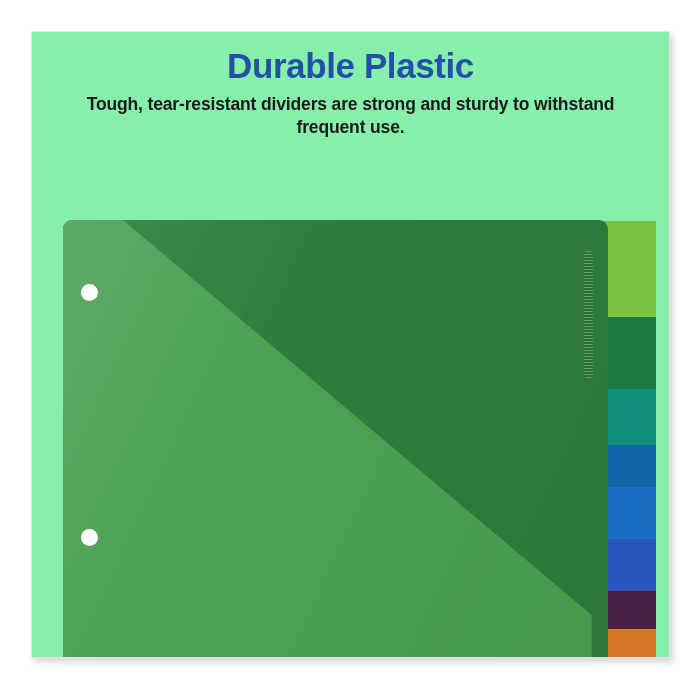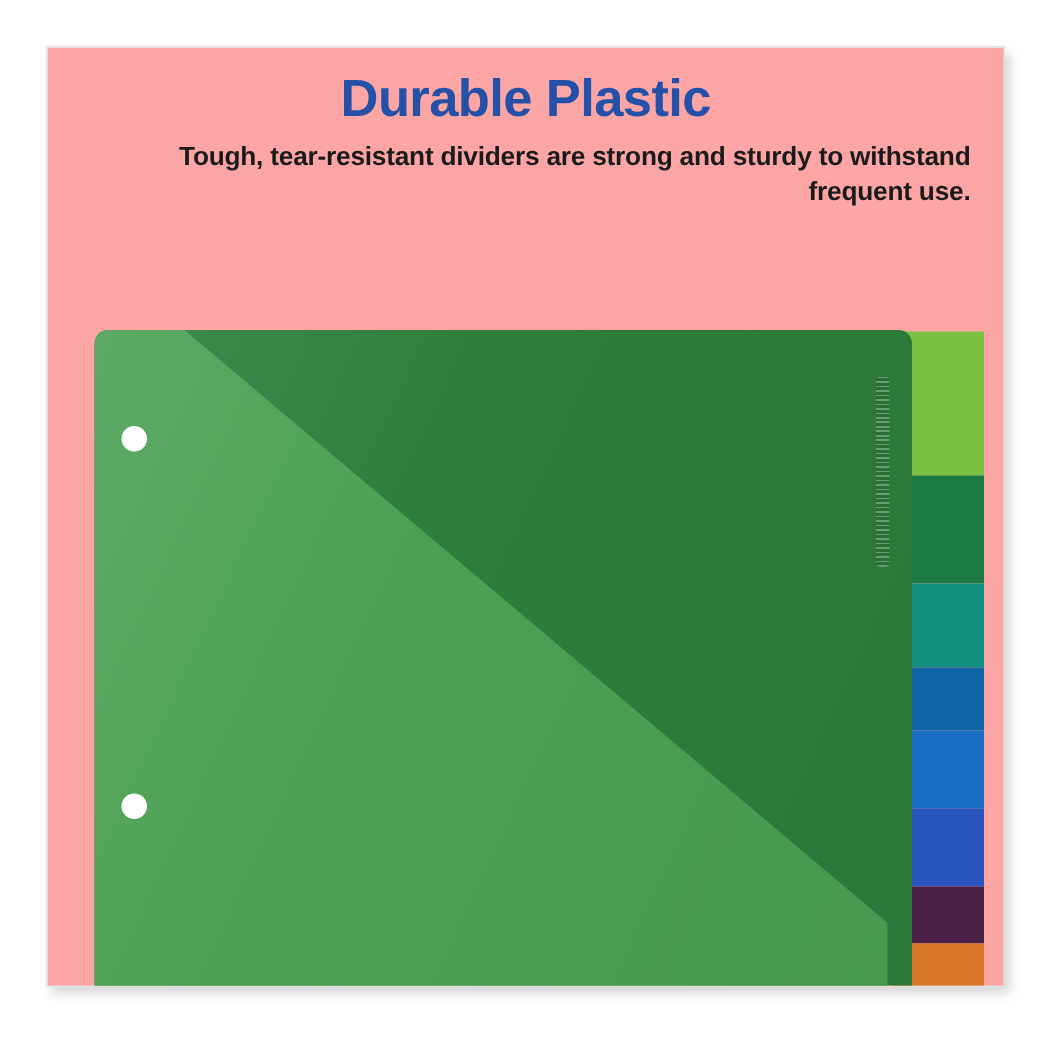--- a/index.html
+++ b/index.html
@@ -45,21 +45,20 @@
     line-height: 1.05;
     margin: 0 0 8px 0;
   }
   #subline {
     font-size: 17.5px;
     font-weight: bold;
     line-height: 1.33;
     margin: 0;
     padding: 0 22px;
     letter-spacing: -0.15px;
-    text-align: right;
   }
 
   
   #product {
     position: absolute;
     left: 31px;
     top: 157px;
     width: 600px;
     height: 470px;
   }
@@ -132,21 +131,21 @@
     border-radius: 9px 9px 0 0;
     background: linear-gradient(115deg, rgba(255,255,255,0.10) 0%, rgba(255,255,255,0.0) 38%, rgba(0,0,0,0.05) 100%);
     pointer-events: none;
   }
 </style>
 </head>
 <body>
 
 <div id="stage" style="background: rgb(255, 255, 255);">
 
-  <div id="card" style="background: #fca5a5; border-color: rgb(227, 227, 227);">
+  <div id="card" style="background: #86efac; border-color: rgb(227, 227, 227);">
 
     <div id="textblock">
       <div id="headline" style="color: rgb(37, 80, 168);">Durable Plastic</div>
       <div id="subline" style="color: rgb(26, 26, 26);">
         <span>Tough, tear-resistant dividers are strong and sturdy</span>
         <span>to withstand frequent use.</span>
       </div>
     </div>
 
     <div id="product">

